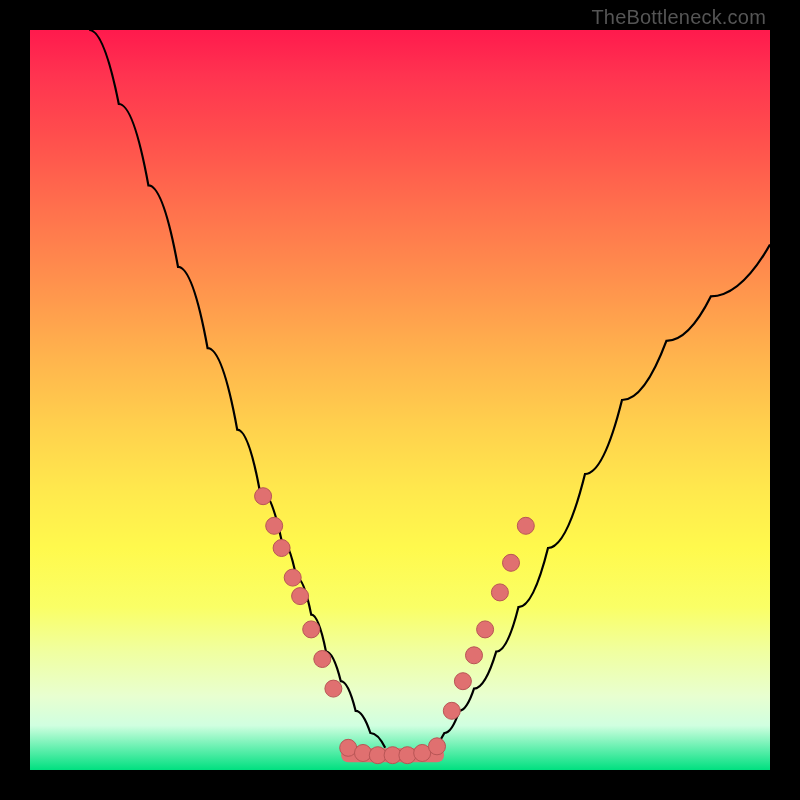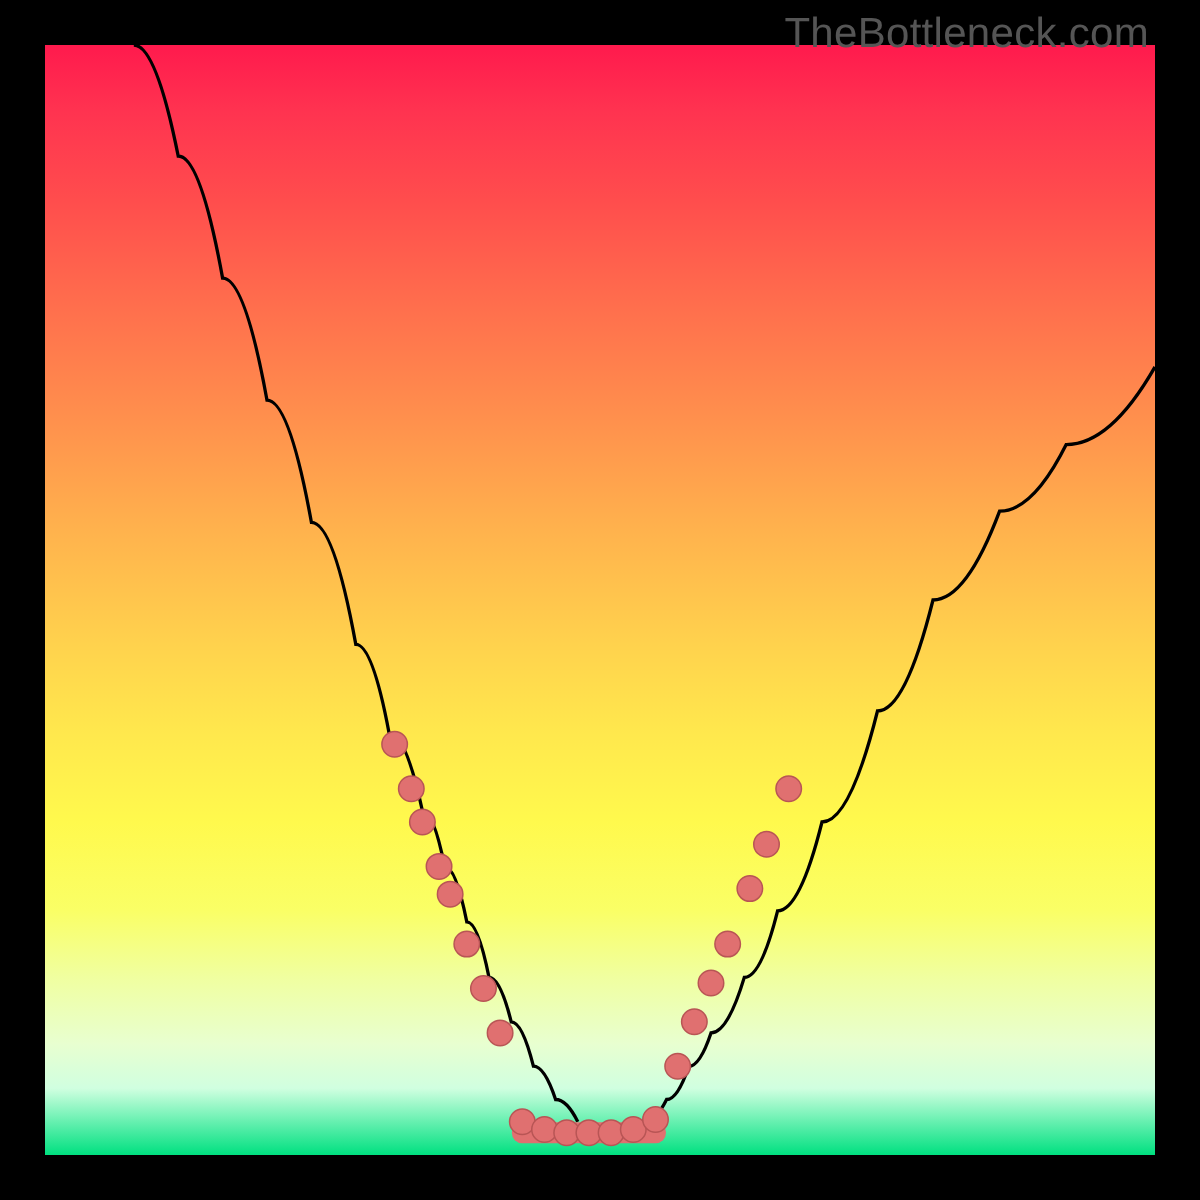--- a/index.html
+++ b/index.html
@@ -44,21 +44,21 @@
       #d0ffe0 94%,
       #66f0b0 97%,
       #00e080 100%
     );
   }
   .watermark {
     position: absolute;
     right: 34px;
     top: 6px;
     color: #555;
-    font-size: 28px;
+    font-size: 20px;
     font-weight: 500;
     letter-spacing: 0.2px;
   }
   svg.curve {
     position: absolute;
     left: 0; top: 0;
     width: 740px; height: 740px;
   }
   .curve path {
     fill: none;

